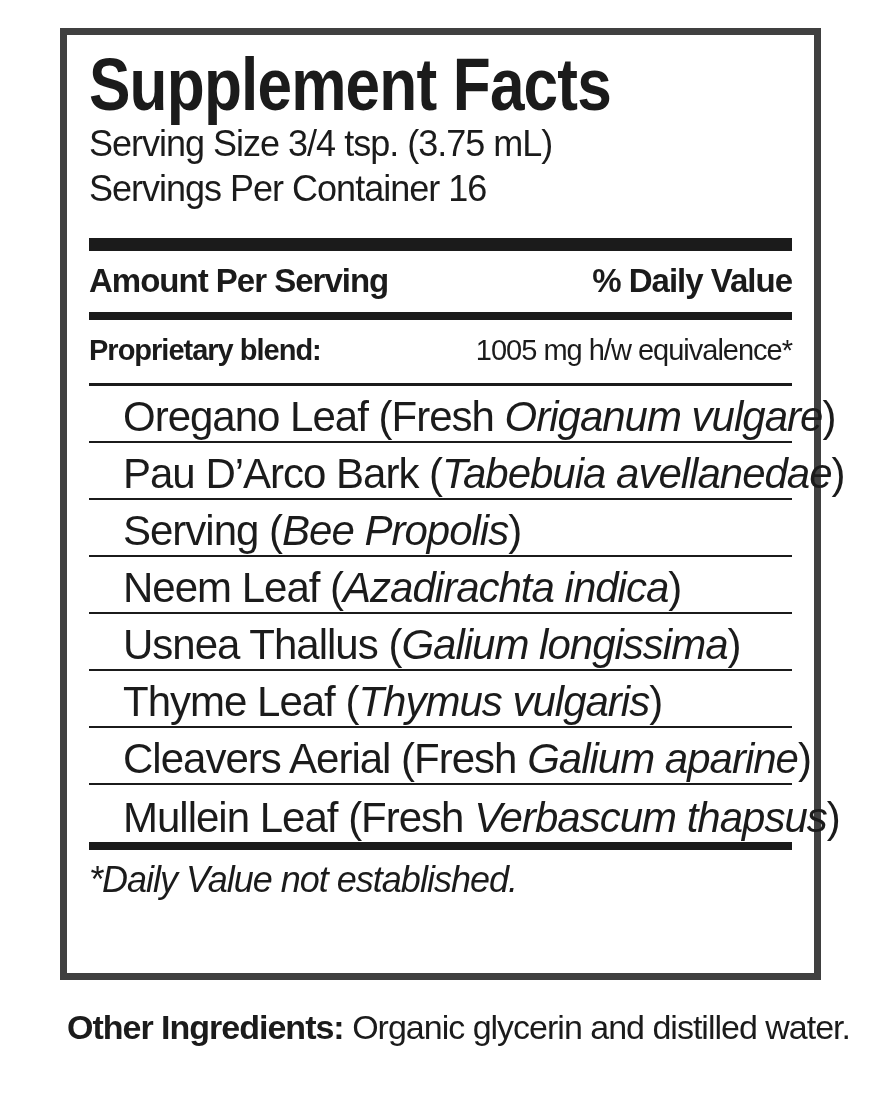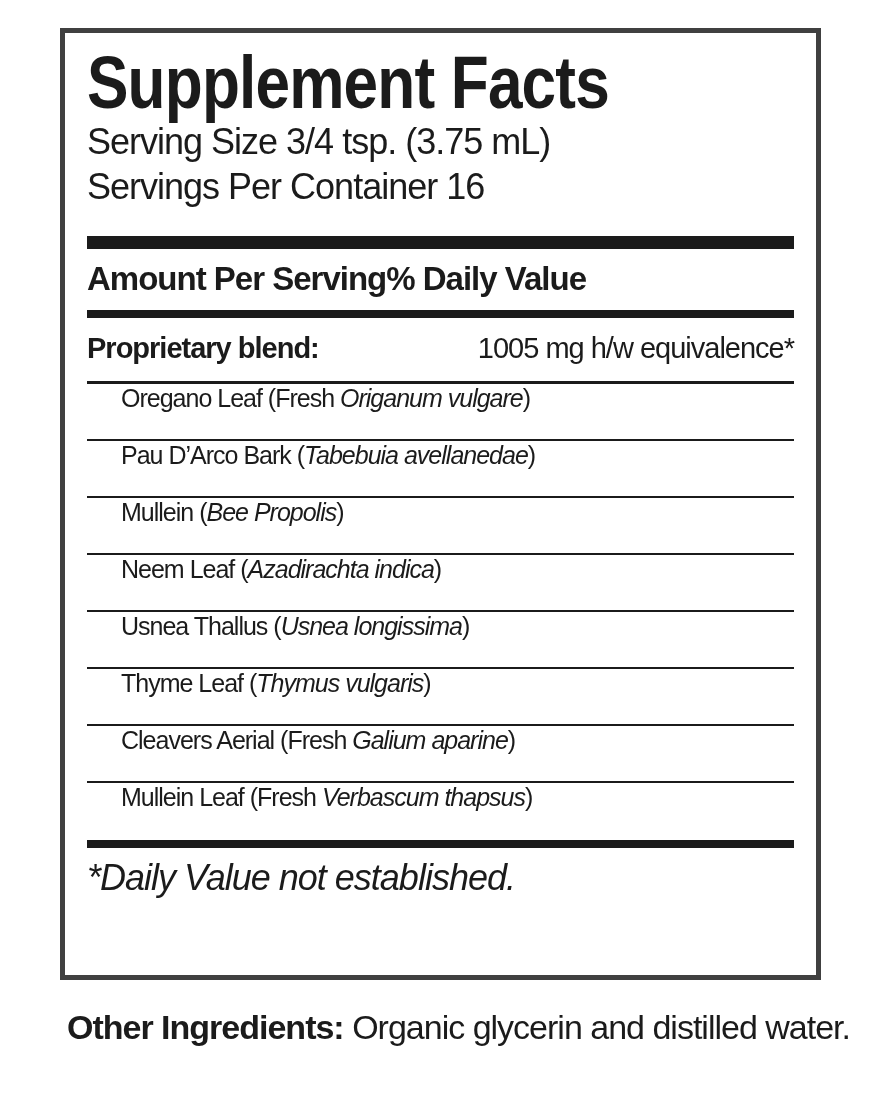--- a/index.html
+++ b/index.html
@@ -10,21 +10,21 @@
     color: #1b1b1b;
   }
   body { position: relative; height: 1094px; overflow: hidden; }
 
   .facts-box {
     position: absolute;
     left: 60px;
     top: 28px;
     width: 761px;
     height: 952px;
-    border: 5px solid #404040;
+    border: 7px solid #404040;
     background: #ffffff;
     padding: 12px 22px 0 22px;
     letter-spacing: -0.5px;
   }
 
   .title {
     font-weight: bold;
     font-size: 74px;
     line-height: 1.02;
     white-space: nowrap;
@@ -38,43 +38,43 @@
     line-height: 1.24;
     letter-spacing: -1px;
   }
 
   .bar-thick { height: 13px; background: #1b1b1b; margin-top: 26px; }
   .bar-medium { height: 8px; background: #1b1b1b; }
   .bar-thin { height: 3px; background: #1b1b1b; }
 
   .hdr-row {
     display: flex;
-    justify-content: flex-start;
+    justify-content: space-between;
     align-items: baseline;
     font-weight: bold;
     font-size: 33px;
     padding: 11px 0 12px 0;
     letter-spacing: -1px;
   }
 
   .blend-row {
     display: flex;
     justify-content: space-between;
     align-items: baseline;
     font-size: 29px;
     padding: 14px 0 16px 0;
     letter-spacing: -1px;
   }
   .blend-label { font-weight: bold; }
 
   .ing-row {
-    font-size: 25px;
+    font-size: 42px;
     height: 57px;
     display: flex;
-    align-items: flex-start;
+    align-items: flex-end;
     padding-left: 34px;
     border-bottom: 2px solid #1b1b1b;
     white-space: nowrap;
     letter-spacing: -1px;
   }
   .ing-row.last { border-bottom: none; }
   .latin { font-style: italic; }
 
   .footnote {
     font-size: 36px;
@@ -117,27 +117,27 @@
 
   <div class="bar-thin"></div>
 
   <div class="ing-row">
     <span><span>Oregano Leaf (Fresh </span><span class="latin">Origanum vulgare</span><span>)</span></span>
   </div>
   <div class="ing-row">
     <span><span>Pau D’Arco Bark (</span><span class="latin">Tabebuia avellanedae</span><span>)</span></span>
   </div>
   <div class="ing-row">
-    <span><span>Mullein (</span><span class="latin">Bee Propolis</span><span>)</span></span>
+    <span><span>Serving (</span><span class="latin">Bee Propolis</span><span>)</span></span>
   </div>
   <div class="ing-row">
     <span><span>Neem Leaf (</span><span class="latin">Azadirachta indica</span><span>)</span></span>
   </div>
   <div class="ing-row">
-    <span><span>Usnea Thallus (</span><span class="latin">Usnea longissima</span><span>)</span></span>
+    <span><span>Usnea Thallus (</span><span class="latin">Galium longissima</span><span>)</span></span>
   </div>
   <div class="ing-row">
     <span><span>Thyme Leaf (</span><span class="latin">Thymus vulgaris</span><span>)</span></span>
   </div>
   <div class="ing-row">
     <span><span>Cleavers Aerial (Fresh </span><span class="latin">Galium aparine</span><span>)</span></span>
   </div>
   <div class="ing-row last">
     <span><span>Mullein Leaf (Fresh </span><span class="latin">Verbascum thapsus</span><span>)</span></span>
   </div>

